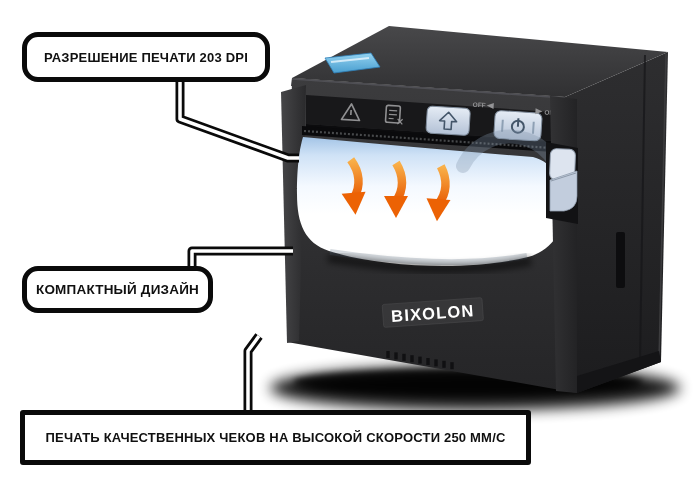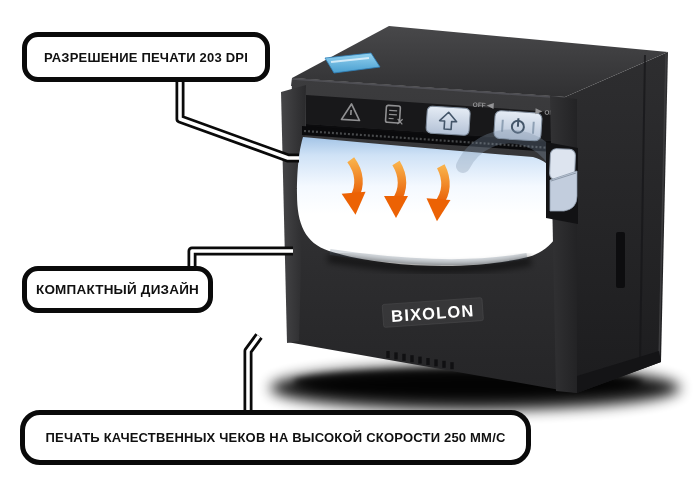--- a/index.html
+++ b/index.html
@@ -5,21 +5,21 @@
   html,body{margin:0;padding:0;background:#fff;}
   .stage{position:relative;width:700px;height:500px;background:#fff;overflow:hidden;
          font-family:"Liberation Sans",sans-serif;}
   .scene{position:absolute;left:0;top:0;}
   .callout{position:absolute;box-sizing:border-box;background:#fff;border:5px solid #0a0a0a;
            border-radius:16px;display:flex;align-items:center;justify-content:center;
            font-weight:700;color:#101010;text-align:center;letter-spacing:.2px;
            white-space:nowrap;z-index:5;}
   #callout-resolution{left:22px;top:32px;width:248px;height:50px;font-size:13px;}
   #callout-design{left:22px;top:266px;width:191px;height:47px;font-size:13.5px;}
-  #callout-speed{left:20px;top:410px;width:511px;height:55px;font-size:13px;border-radius:20px;padding:0 27px;}
+  #callout-speed{left:20px;top:410px;width:511px;height:55px;font-size:13px;border-radius:3px;padding:0 27px;}
   svg text{font-family:"Liberation Sans",sans-serif;}
 </style>
 </head>
 <body>
 
 <div class="stage">
 
   <svg class="scene" width="700" height="500" viewBox="0 0 700 500">
     <defs>
       <linearGradient id="gTop" x1="0" y1="0" x2="0" y2="1">

